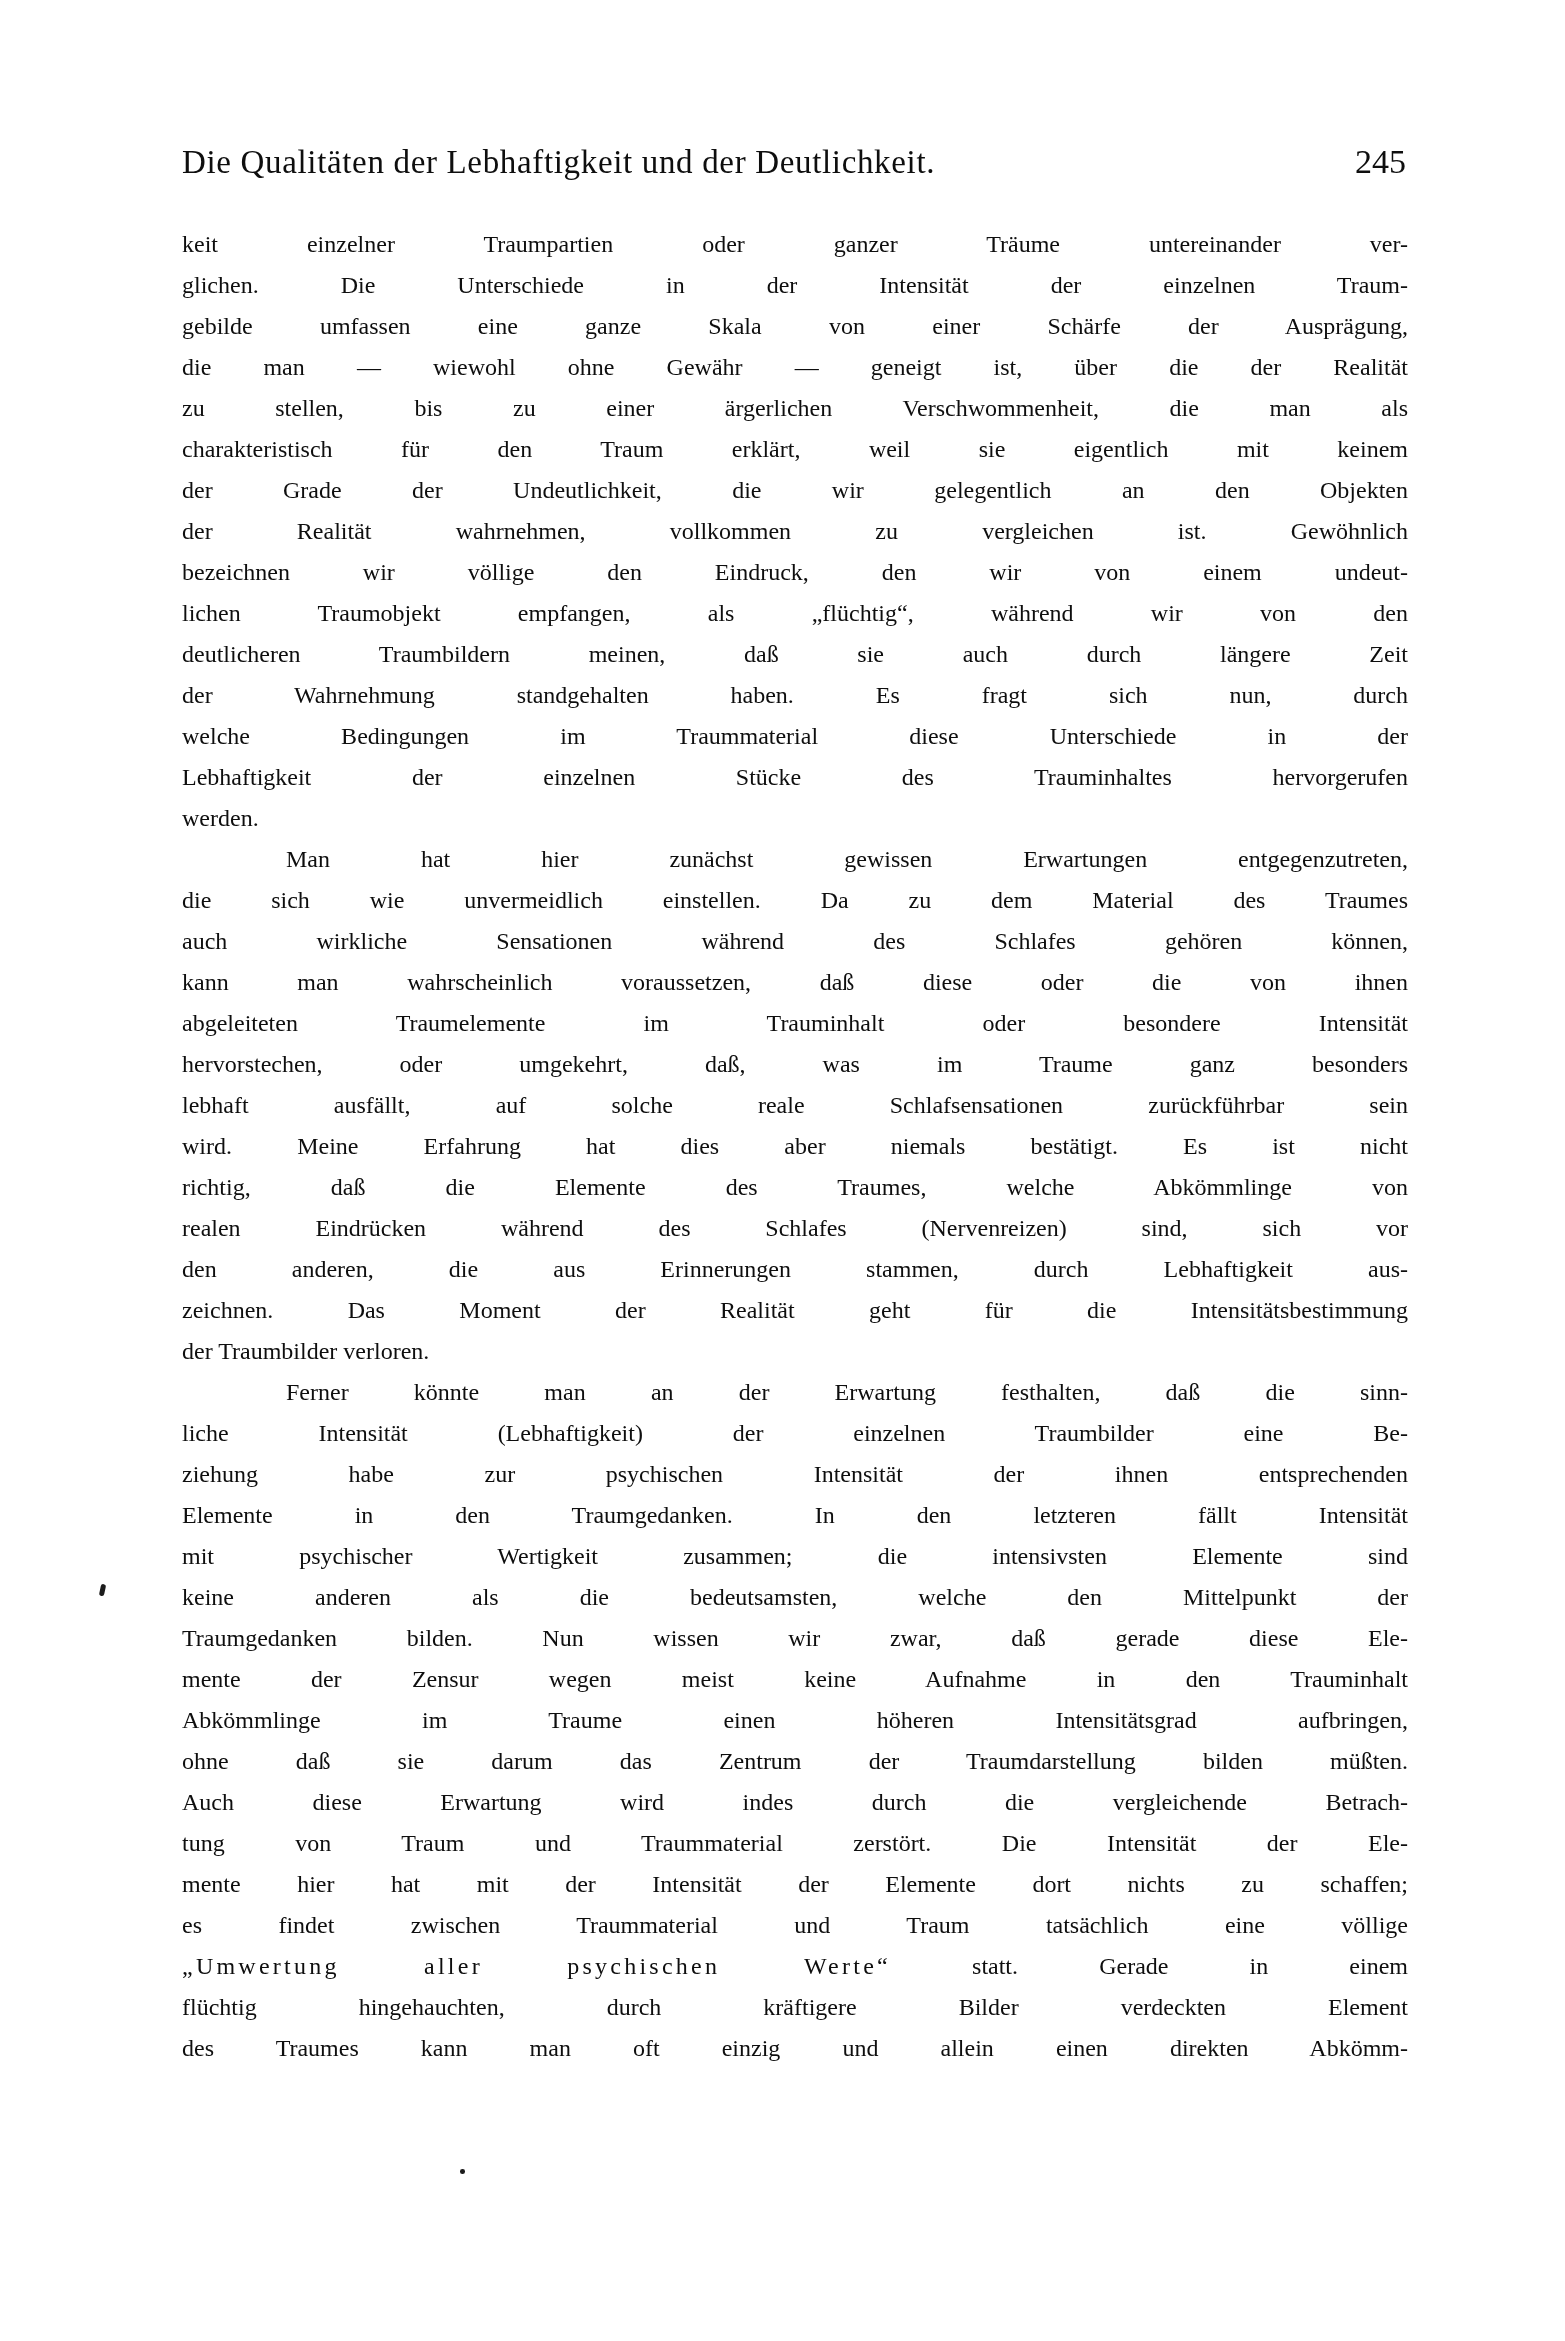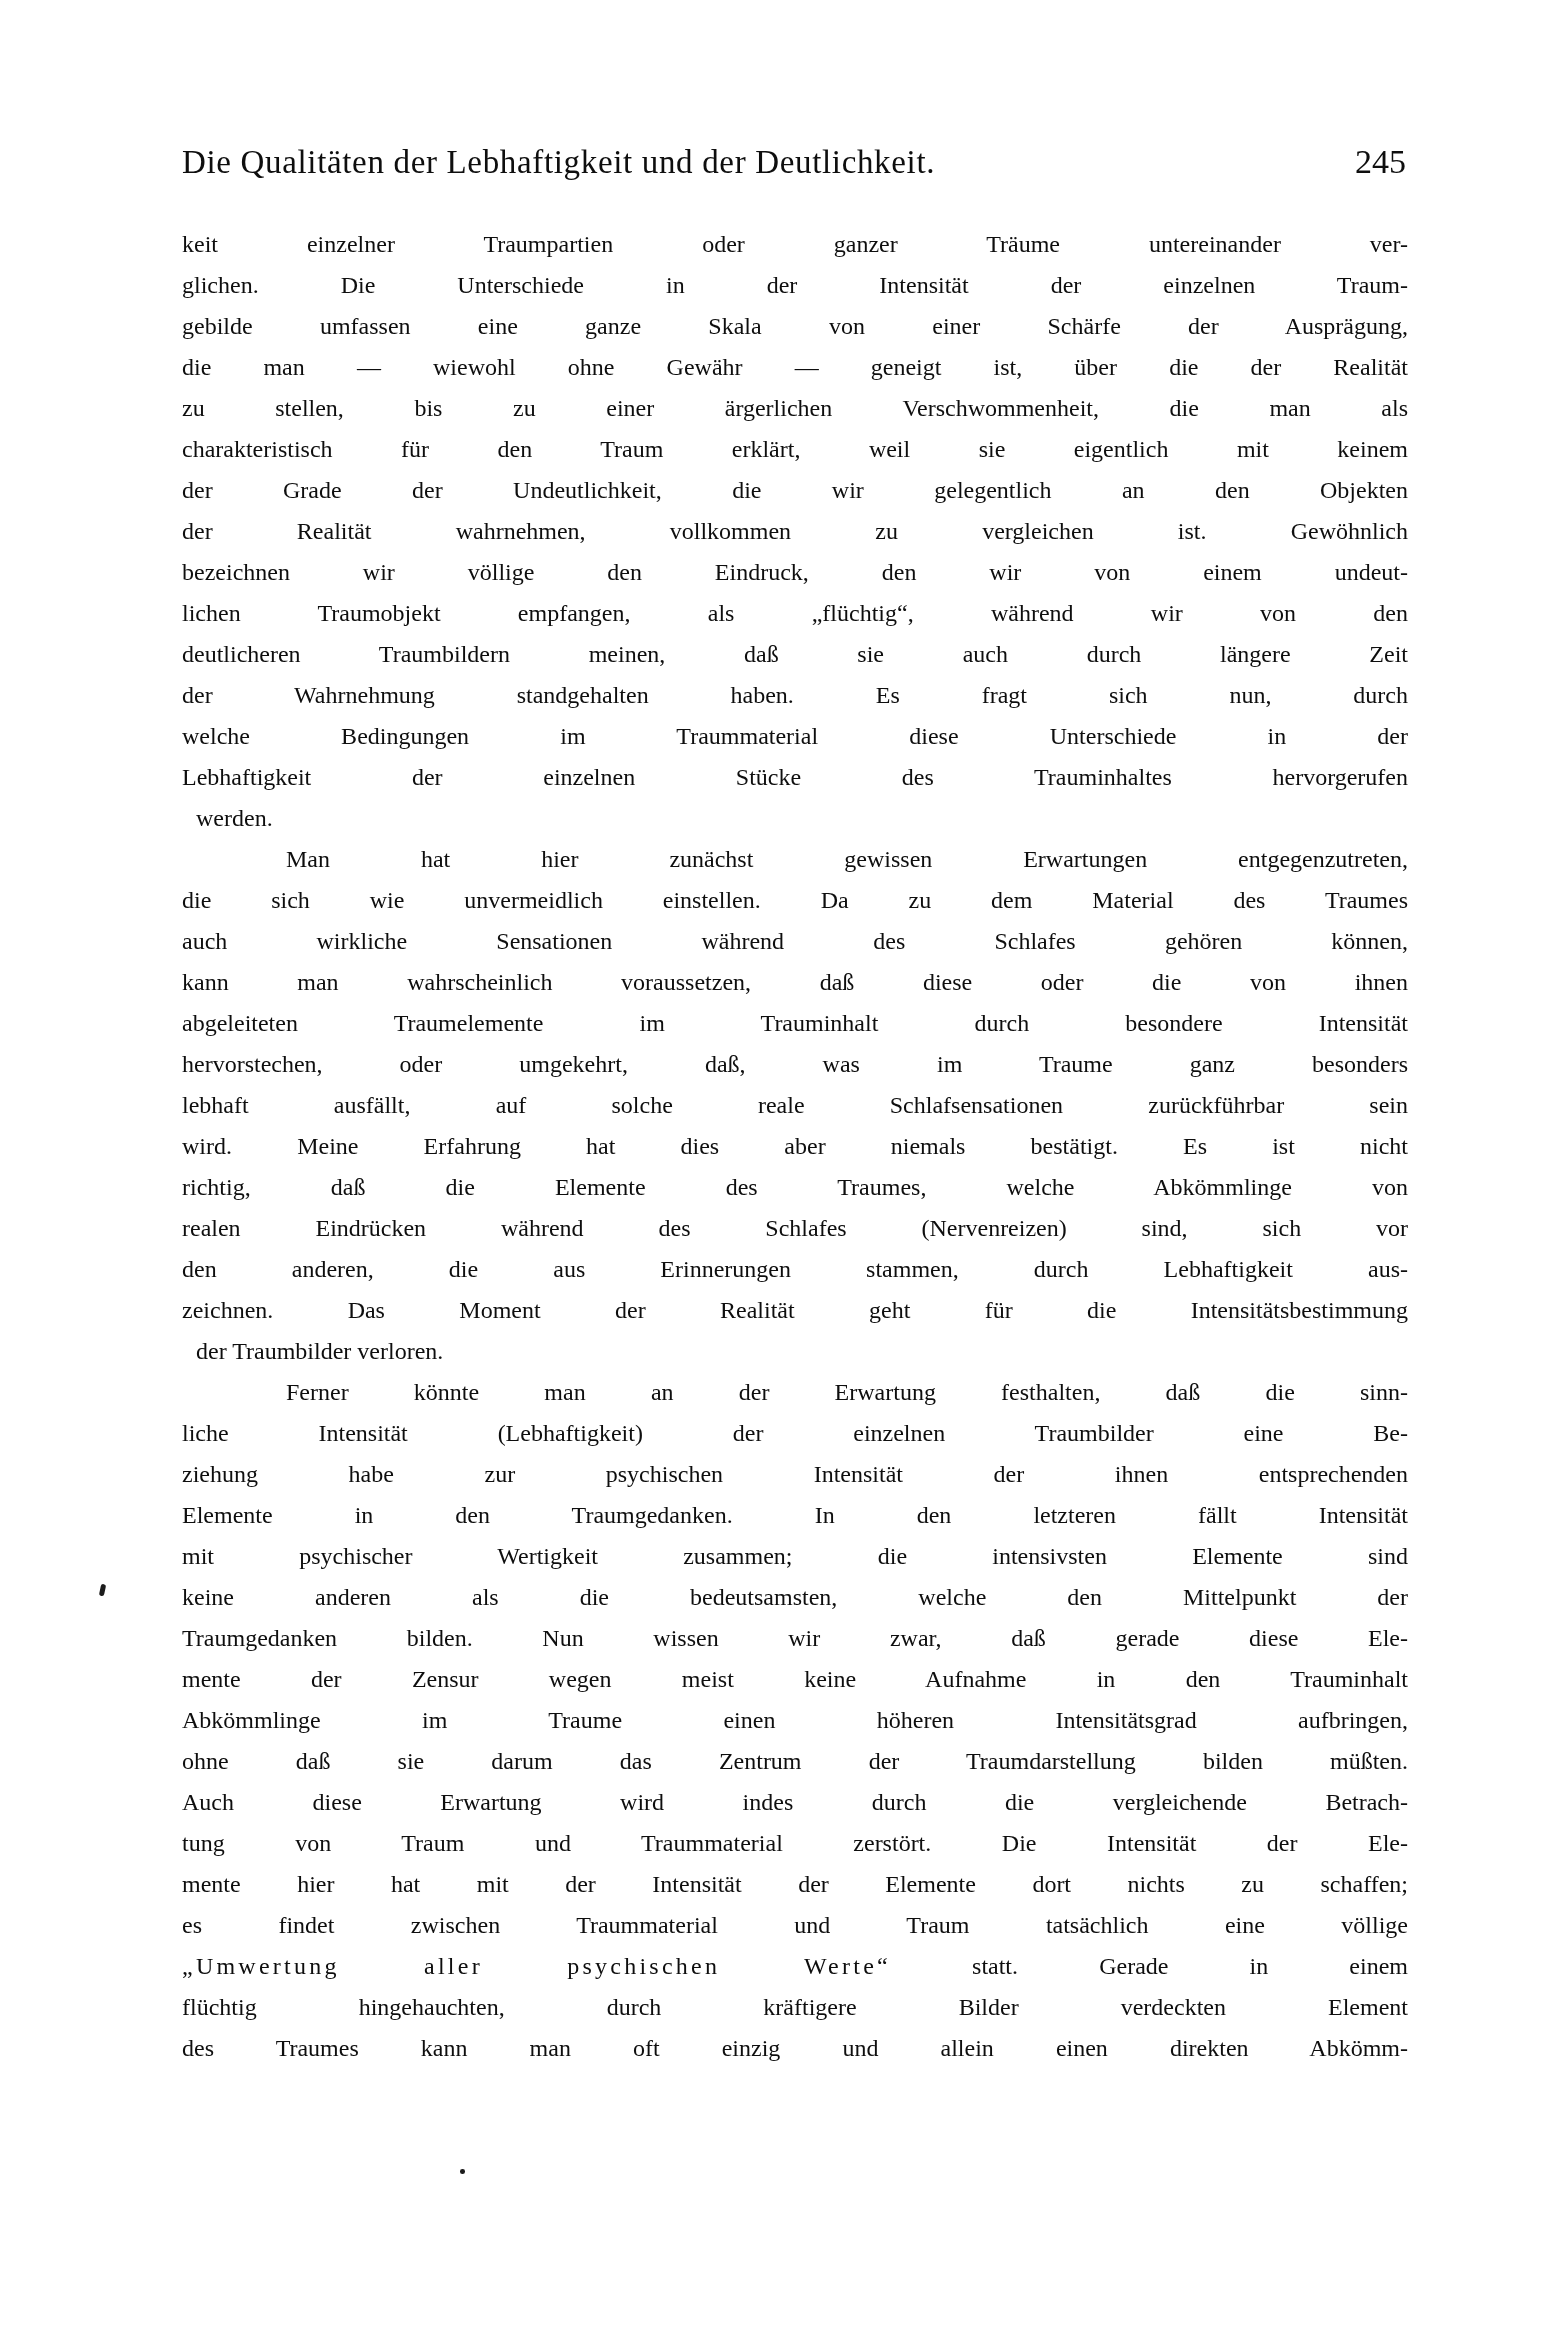--- a/index.html
+++ b/index.html
@@ -32,21 +32,21 @@
     position: absolute;
     left: 182px; top: 224px; width: 1226px;
     font-size: 24px; line-height: 41px;
   }
   .para { margin: 0; }
   .line {
     text-align: justify;
     text-align-last: justify;
     white-space: normal;
   }
-  .line.no-just { text-align-last: left; margin-left: 14px; }
+  .line.no-just { text-align-last: left; }
   .para.indent .line:first-child { text-indent: 104px; }
   .spaced { letter-spacing: 0.135em; }
 
   .speck {
     position: absolute; background: #1c1c1c;
   }
   .speck.apostrophe {
     left: 100px; top: 1584px; width: 4.7px; height: 12.3px;
     border-radius: 2.8px; transform: rotate(12deg);
   }
@@ -81,21 +81,21 @@
         <div class="line"><span class="">der Wahrnehmung standgehalten haben. Es fragt sich nun, durch</span></div>
         <div class="line"><span class="">welche Bedingungen im Traummaterial diese Unterschiede in der</span></div>
         <div class="line"><span class="">Lebhaftigkeit der einzelnen Stücke des Trauminhaltes hervorgerufen</span></div>
         <div class="line no-just"><span class="">werden.</span></div>
       </div>
       <div class="para indent">
         <div class="line"><span class="">Man hat hier zunächst gewissen Erwartungen entgegenzutreten,</span></div>
         <div class="line"><span class="">die sich wie unvermeidlich einstellen. Da zu dem Material des Traumes</span></div>
         <div class="line"><span class="">auch wirkliche Sensationen während des Schlafes gehören können,</span></div>
         <div class="line"><span class="">kann man wahrscheinlich voraussetzen, daß diese oder die von ihnen</span></div>
-        <div class="line"><span class="">abgeleiteten Traumelemente im Trauminhalt durch besondere Intensität</span></div>
+        <div class="line"><span class="">abgeleiteten Traumelemente im Trauminhalt oder besondere Intensität</span></div>
         <div class="line"><span class="">hervorstechen, oder umgekehrt, daß, was im Traume ganz besonders</span></div>
         <div class="line"><span class="">lebhaft ausfällt, auf solche reale Schlafsensationen zurückführbar sein</span></div>
         <div class="line"><span class="">wird. Meine Erfahrung hat dies aber niemals bestätigt. Es ist nicht</span></div>
         <div class="line"><span class="">richtig, daß die Elemente des Traumes, welche Abkömmlinge von</span></div>
         <div class="line"><span class="">realen Eindrücken während des Schlafes (Nervenreizen) sind, sich vor</span></div>
         <div class="line"><span class="">den anderen, die aus Erinnerungen stammen, durch Lebhaftigkeit aus-</span></div>
         <div class="line"><span class="">zeichnen. Das Moment der Realität geht für die Intensitätsbestimmung</span></div>
         <div class="line no-just"><span class="">der Traumbilder verloren.</span></div>
       </div>
       <div class="para indent">

